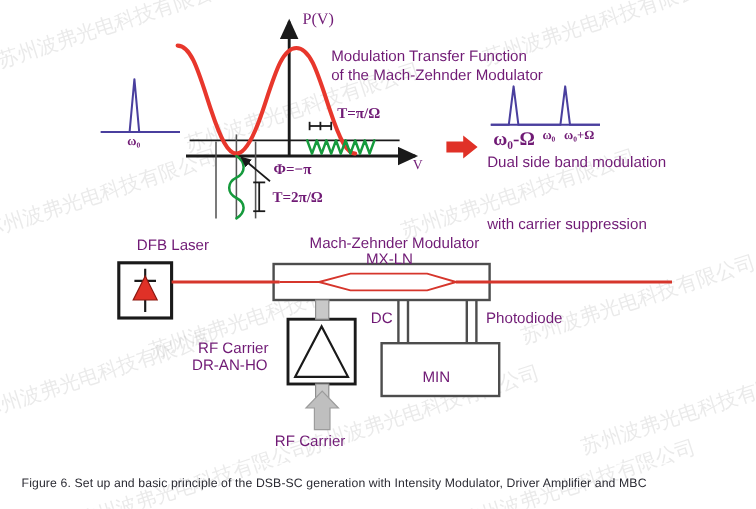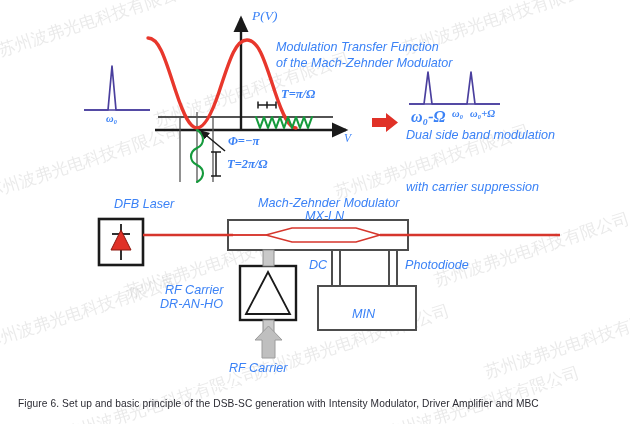--- a/index.html
+++ b/index.html
@@ -3,21 +3,21 @@
 <meta charset="utf-8">
 <style>
   html,body{margin:0;padding:0;}
   body{
     width:630px;height:424px;background:#ffffff;
     font-family:"Liberation Sans", sans-serif;
     position:relative;overflow:hidden;
   }
   #stage{position:absolute;left:0;top:0;width:630px;height:424px;}
   svg.layer{position:absolute;left:0;top:0;width:630px;height:424px;overflow:visible;}
-  .lbl{position:absolute;color:#3b82f6;white-space:pre;line-height:1.18;font-style:italic;}
+  .lbl{position:absolute;color:#701a75;white-space:pre;line-height:1.18;}
   .serif{font-family:"Liberation Serif", serif;}
   .wm{position:absolute;color:rgba(150,150,150,0.20);font-size:17px;
       font-family:"Liberation Sans",sans-serif;white-space:nowrap;
       transform:rotate(-18deg);pointer-events:none;user-select:none;}
   .caption{position:absolute;left:18px;top:398px;width:600px;
            font-size:10.2px;color:#2b2b33;letter-spacing:.1px;}
   .rule{position:absolute;left:0;top:386px;width:630px;height:1px;background:#ffffff;}
 </style>
 </head>
 <body>

